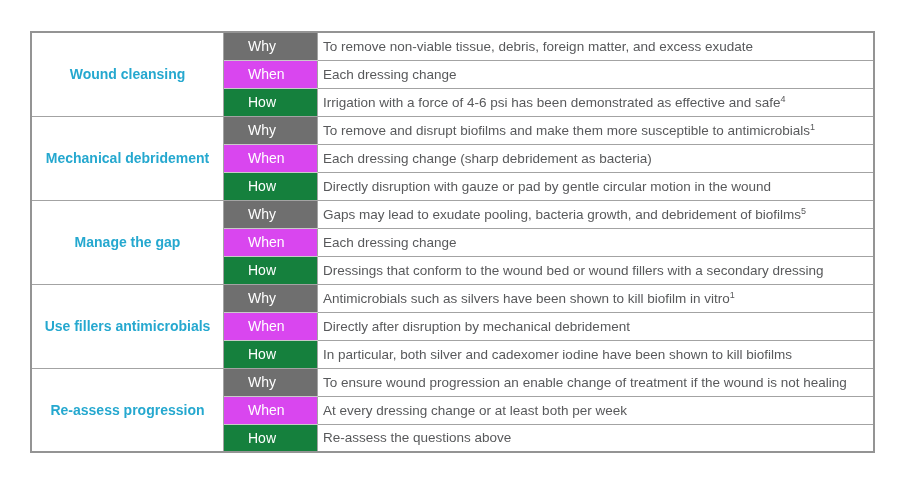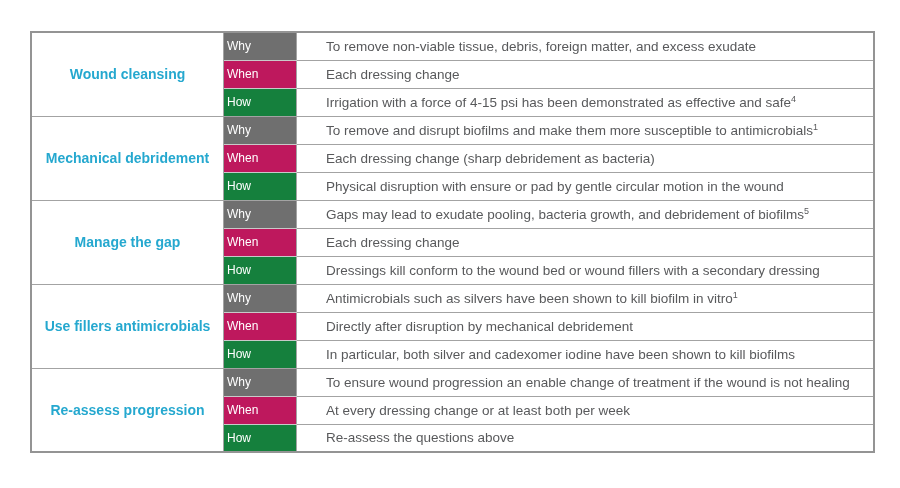--- a/index.html
+++ b/index.html
@@ -36,30 +36,30 @@
     text-align: center;
     color: #25a8cf;
     font-weight: bold;
     font-size: 14px;
     background: #ffffff;
     white-space: normal;
   }
   td.lbl {
     width: 68px;
     color: #ffffff;
-    font-size: 12px;
-    padding-left: 3px;
+    font-size: 14px;
+    padding-left: 24px;
   }
   td.lbl.why  { background: #6f6f6f; border-bottom-color: #c9c9c9; }
-  td.lbl.when { background: #be185d; border-bottom-color: #c9c9c9; }
+  td.lbl.when { background: #d946ef; border-bottom-color: #c9c9c9; }
   td.lbl.how  { background: #15803d; }
   td.txt {
     color: #58595b;
     font-size: 13.5px;
-    padding-left: 29px;
+    padding-left: 5px;
     background: #ffffff;
   }
   td.txt sup {
     font-size: 9px;
     line-height: 0;
   }
   tr.sub-row { height: 28px; }
 </style>
 </head>
 <body>
@@ -72,49 +72,49 @@
         <td class="cat" rowspan="3">Wound cleansing</td>
         <td class="lbl why">Why</td>
         <td class="txt"><span>To remove non-viable tissue, debris, foreign matter, and excess exudate</span><sup></sup></td>
       </tr>
       <tr class="sub-row">
         <td class="lbl when">When</td>
         <td class="txt"><span>Each dressing change</span><sup></sup></td>
       </tr>
       <tr class="sub-row">
         <td class="lbl how">How</td>
-        <td class="txt"><span>Irrigation with a force of 4-15 psi has been demonstrated as effective and safe</span><sup>4</sup></td>
+        <td class="txt"><span>Irrigation with a force of 4-6 psi has been demonstrated as effective and safe</span><sup>4</sup></td>
       </tr>
 
       <tr class="sub-row">
         <td class="cat" rowspan="3">Mechanical debridement</td>
         <td class="lbl why">Why</td>
         <td class="txt"><span>To remove and disrupt biofilms and make them more susceptible to antimicrobials</span><sup>1</sup></td>
       </tr>
       <tr class="sub-row">
         <td class="lbl when">When</td>
         <td class="txt"><span>Each dressing change (sharp debridement as bacteria)</span><sup></sup></td>
       </tr>
       <tr class="sub-row">
         <td class="lbl how">How</td>
-        <td class="txt"><span>Physical disruption with ensure or pad by gentle circular motion in the wound</span><sup></sup></td>
+        <td class="txt"><span>Directly disruption with gauze or pad by gentle circular motion in the wound</span><sup></sup></td>
       </tr>
 
       <tr class="sub-row">
         <td class="cat" rowspan="3">Manage the gap</td>
         <td class="lbl why">Why</td>
         <td class="txt"><span>Gaps may lead to exudate pooling, bacteria growth, and debridement of biofilms</span><sup>5</sup></td>
       </tr>
       <tr class="sub-row">
         <td class="lbl when">When</td>
         <td class="txt"><span>Each dressing change</span><sup></sup></td>
       </tr>
       <tr class="sub-row">
         <td class="lbl how">How</td>
-        <td class="txt"><span>Dressings kill conform to the wound bed or wound fillers with a secondary dressing</span><sup></sup></td>
+        <td class="txt"><span>Dressings that conform to the wound bed or wound fillers with a secondary dressing</span><sup></sup></td>
       </tr>
 
       <tr class="sub-row">
         <td class="cat" rowspan="3">Use fillers antimicrobials</td>
         <td class="lbl why">Why</td>
         <td class="txt"><span>Antimicrobials such as silvers have been shown to kill biofilm in vitro</span><sup>1</sup></td>
       </tr>
       <tr class="sub-row">
         <td class="lbl when">When</td>
         <td class="txt"><span>Directly after disruption by mechanical debridement</span><sup></sup></td>

